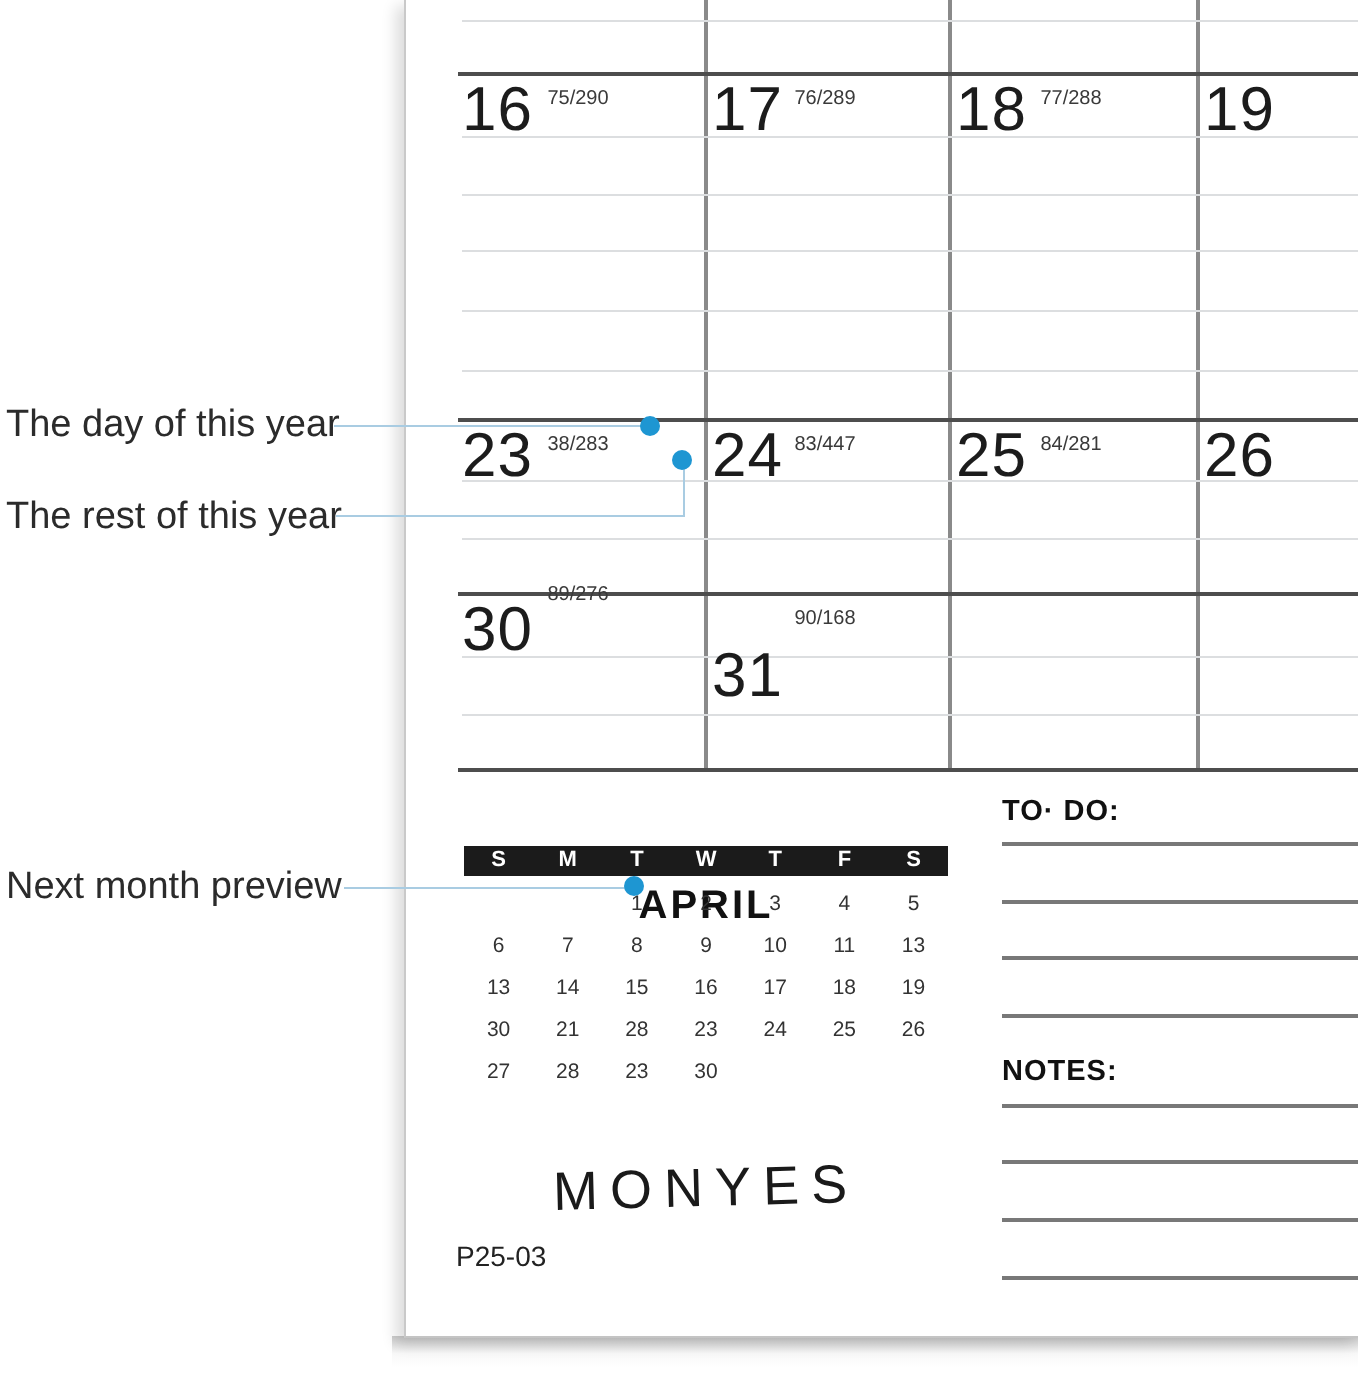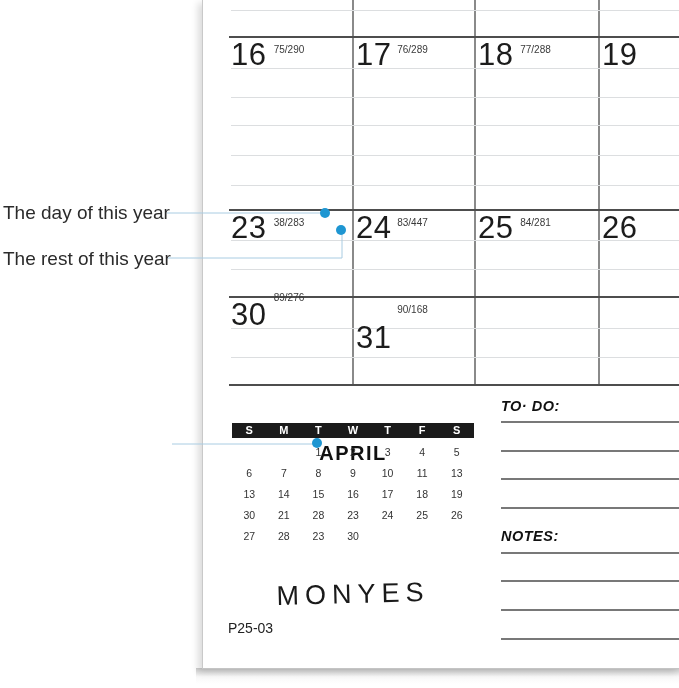--- a/index.html
+++ b/index.html
@@ -64,21 +64,21 @@
     position:absolute;left:29px;top:442px;width:242px;
   }
   .mini-row{display:flex;height:21px;}
   .mini-row span{
     flex:1;text-align:center;font-size:10.5px;color:#333;line-height:21px;
   }
 
   
   .panel-label{
     position:absolute;left:298px;
-    font-size:14.5px;font-weight:bold;color:#111;letter-spacing:0.5px;font-style:italic;
+    font-size:14.5px;font-weight:bold;color:#111;letter-spacing:0.5px;
   }
   .rule-line{
     position:absolute;left:298px;width:181px;height:1.5px;background:#787878;
   }
 
   
   .brand{
     position:absolute;left:29px;top:579px;width:242px;
     text-align:center;font-size:27px;color:#1a1a1a;
     letter-spacing:6px;transform:rotate(-1.5deg);
@@ -94,20 +94,21 @@
   .conn{fill:none;stroke:var(--conn,#a9cce2);stroke-width:1;}
   .dot{fill:var(--accent,#1e96d2);}
 </style>
 </head>
 <body>
 
 <div class="stage">
 
   <div class="callout-label" style="top:248px">The rest of this year</div>
   <div class="callout-label" style="top:202px">The day of this year</div>
+  <div class="callout-label" style="top:433px">Next month preview</div>
 
   <div class="page">
 
     <div>
       <div class="vline" style="left:149px"></div>
       <div class="vline" style="left:271px"></div>
       <div class="vline" style="left:395px"></div>
 
       <div class="hbound" style="top:36px"></div>
       <div class="hbound" style="top:209px"></div>

